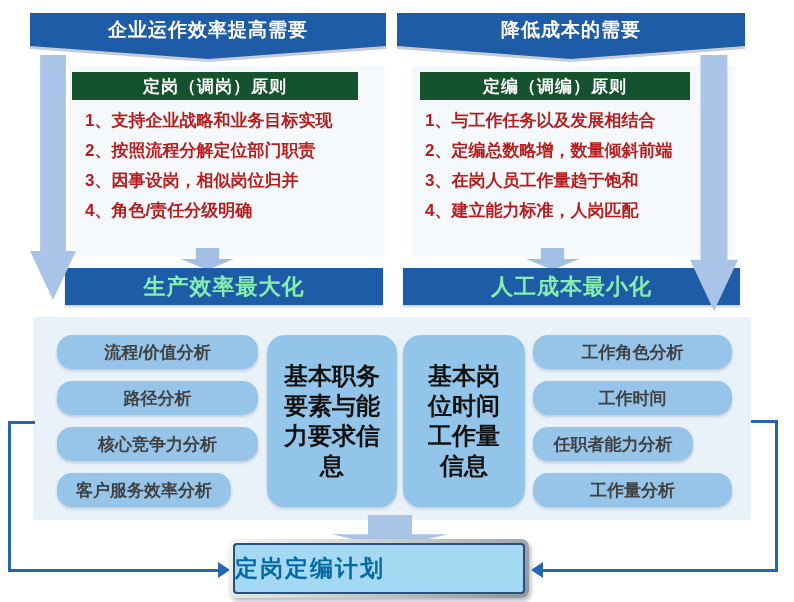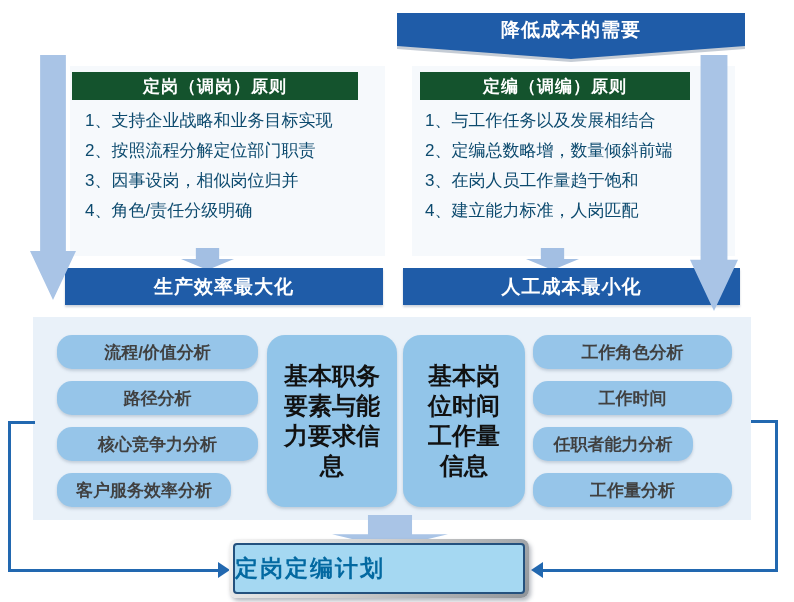--- a/index.html
+++ b/index.html
@@ -12,35 +12,35 @@
           clip-path:polygon(0 0,100% 0,100% 72%,50% 100%,0 72%);
           display:flex;align-items:center;justify-content:center;
           color:#fff;font-weight:bold;font-size:19px;letter-spacing:1px;
           padding-bottom:12px;box-sizing:border-box;}
 
   
   .card{position:absolute;background:#F6F9FC;}
   .card-header{position:absolute;background:#14532d;color:#fff;font-weight:bold;
                font-size:17px;letter-spacing:1px;display:flex;align-items:center;justify-content:center;}
   .plist{position:absolute;display:flex;flex-direction:column;gap:9px;
-         font-size:17px;font-weight:normal;color:#0c4a6e;}
+         font-size:17px;font-weight:bold;color:#b91c1c;}
   .plist div{white-space:nowrap;line-height:21px;}
 
   
   .big-arrow{position:absolute;background:#A9C4E6;
              clip-path:polygon(22% 0,78% 0,78% 80%,100% 80%,50% 100%,0 80%,22% 80%);
              z-index:5;}
   .small-arrow{position:absolute;background:#A3BFE3;
              clip-path:polygon(28% 0,72% 0,72% 50%,100% 50%,50% 100%,0 50%,28% 50%);}
   .mid-arrow{position:absolute;background:#A9C4E6;
              clip-path:polygon(31% 0,69% 0,69% 58%,100% 58%,50% 100%,0 58%,31% 58%);}
 
   
-  .bar{position:absolute;height:37px;background:#1F5CA8;color:#ffffff;font-weight:bold;
-       font-size:19px;letter-spacing:1px;display:flex;align-items:center;justify-content:center;
+  .bar{position:absolute;height:37px;background:#1F5CA8;color:#86efac;font-weight:bold;
+       font-size:22px;letter-spacing:1px;display:flex;align-items:center;justify-content:center;
        box-shadow:0 2px 2px rgba(130,145,165,.4);}
 
   
   .panel{position:absolute;left:33px;top:317px;width:718px;height:203px;background:#E9F1F9;}
   .abox{position:absolute;background:#96C5E9;border-radius:15px;
         display:flex;align-items:center;justify-content:center;
         font-size:17px;font-weight:bold;color:#404040;
         box-shadow:0 2px 3px rgba(120,140,160,.35);}
   .tallbox{position:absolute;background:#92C5E9;border-radius:18px;
         display:flex;align-items:center;justify-content:center;text-align:center;
@@ -61,20 +61,25 @@
         box-shadow:2px 3px 4px rgba(90,100,115,.45);z-index:6;}
   .output-box{width:100%;height:100%;background:#A5D8F2;border:2px solid #24517E;
         border-radius:4px;box-sizing:border-box;display:flex;align-items:center;justify-content:flex-start;
         font-size:23px;font-weight:bold;color:#0369a1;letter-spacing:2px;}
 </style>
 </head>
 <body>
 
 <div class="stage">
 
+  <div class="banner-wrap" style="left:30px;top:13px;width:356px;height:46px;">
+    <div class="banner">
+      <span>企业运作效率提高需要</span>
+    </div>
+  </div>
   <div class="banner-wrap" style="left:397px;top:13px;width:348px;height:46px;">
     <div class="banner">
       <span>降低成本的需要</span>
     </div>
   </div>
 
   <div class="big-arrow" style="left:30px;top:55px;width:46px;height:245px;"></div>
   <div class="big-arrow" style="left:690px;top:55px;width:48px;height:256px;"></div>
 
   <div class="card" style="left:70px;top:66px;width:315px;height:190px;"></div>

